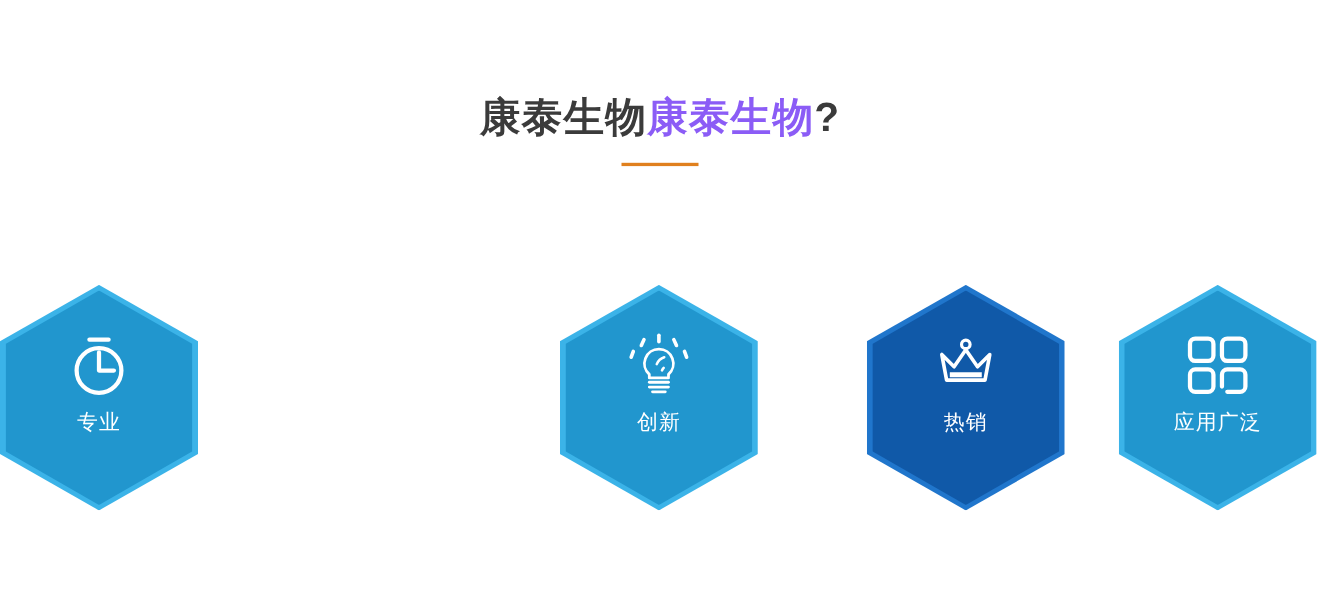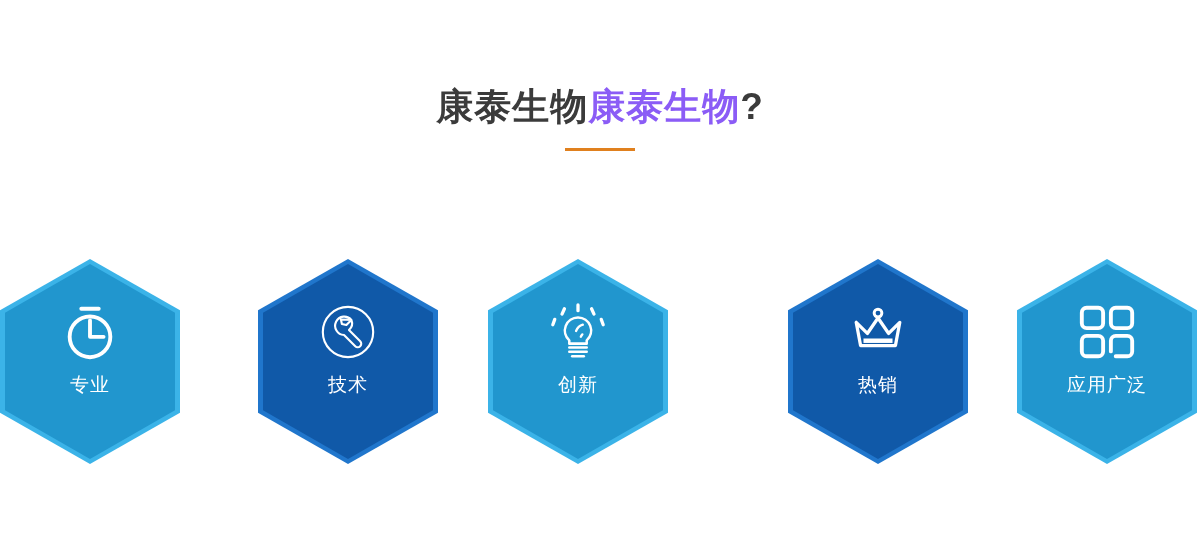--- a/index.html
+++ b/index.html
@@ -136,34 +136,21 @@
         <span class="hex-icon">
           <svg viewBox="0 0 64 64">
             <line x1="23" y1="8" x2="41" y2="8" fill="none" stroke="#fff" stroke-linecap="round" stroke-linejoin="round" stroke-width="4"></line>
             <circle cx="32" cy="37" r="21" fill="none" stroke="#fff" stroke-linecap="round" stroke-linejoin="round" stroke-width="4"></circle>
             <polyline points="32,20 32,37 46,37" fill="none" stroke="#fff" stroke-linecap="round" stroke-linejoin="round" stroke-width="4"></polyline>
           </svg>
         </span>
         <span class="hex-label">专业</span>
       </div>
     </div>
-    <div class="hex-cell dark" style="left: 258px;">
-      <div class="hex-outer"></div>
-      <div class="hex-inner"></div>
-      <div class="hex-content">
-        <span class="hex-icon">
-          <svg viewBox="0 0 64 64">
-            <circle cx="32" cy="32" r="26" fill="none" stroke="#fff" stroke-linecap="round" stroke-linejoin="round" stroke-width="2.2"></circle>
-            <path d="M35.5 19.5 a9.5 9.5 0 1 0 -7.6 15.6 l11.6 11.6 a3.6 3.6 0 0 0 5.1 -5.1 l-11.6 -11.6 a9.5 9.5 0 0 0 2.5 -10.5 l-5.2 5.2 l-4.6 -1 l-1 -4.6 z" fill="none" stroke="#fff" stroke-linecap="round" stroke-linejoin="round" stroke-width="2.2"></path>
-          </svg>
-        </span>
-        <span class="hex-label">技术</span>
-      </div>
-    </div>
-    <div class="hex-cell light" style="left: 488px; text-decoration: underline;">
+    <div class="hex-cell light" style="left: 509px; text-decoration: underline;">
       <div class="hex-outer"></div>
       <div class="hex-inner"></div>
       <div class="hex-content">
         <span class="hex-icon">
           <svg viewBox="0 0 64 64">
             <path d="M32 17 a13.5 13.5 0 0 1 9 23.6 v3.4 h-18 v-3.4 a13.5 13.5 0 0 1 9 -23.6 z" fill="none" stroke="#fff" stroke-linecap="round" stroke-linejoin="round" stroke-width="2.6"></path>
             <line x1="23" y1="48" x2="41" y2="48" fill="none" stroke="#fff" stroke-linecap="round" stroke-linejoin="round" stroke-width="2.6"></line>
             <line x1="23" y1="52.5" x2="41" y2="52.5" fill="none" stroke="#fff" stroke-linecap="round" stroke-linejoin="round" stroke-width="2.6"></line>
             <line x1="26" y1="57" x2="38" y2="57" fill="none" stroke="#fff" stroke-linecap="round" stroke-linejoin="round" stroke-width="2.6"></line>
             <line x1="32" y1="4" x2="32" y2="10" fill="none" stroke="#fff" stroke-linecap="round" stroke-linejoin="round" stroke-width="3.4"></line>

